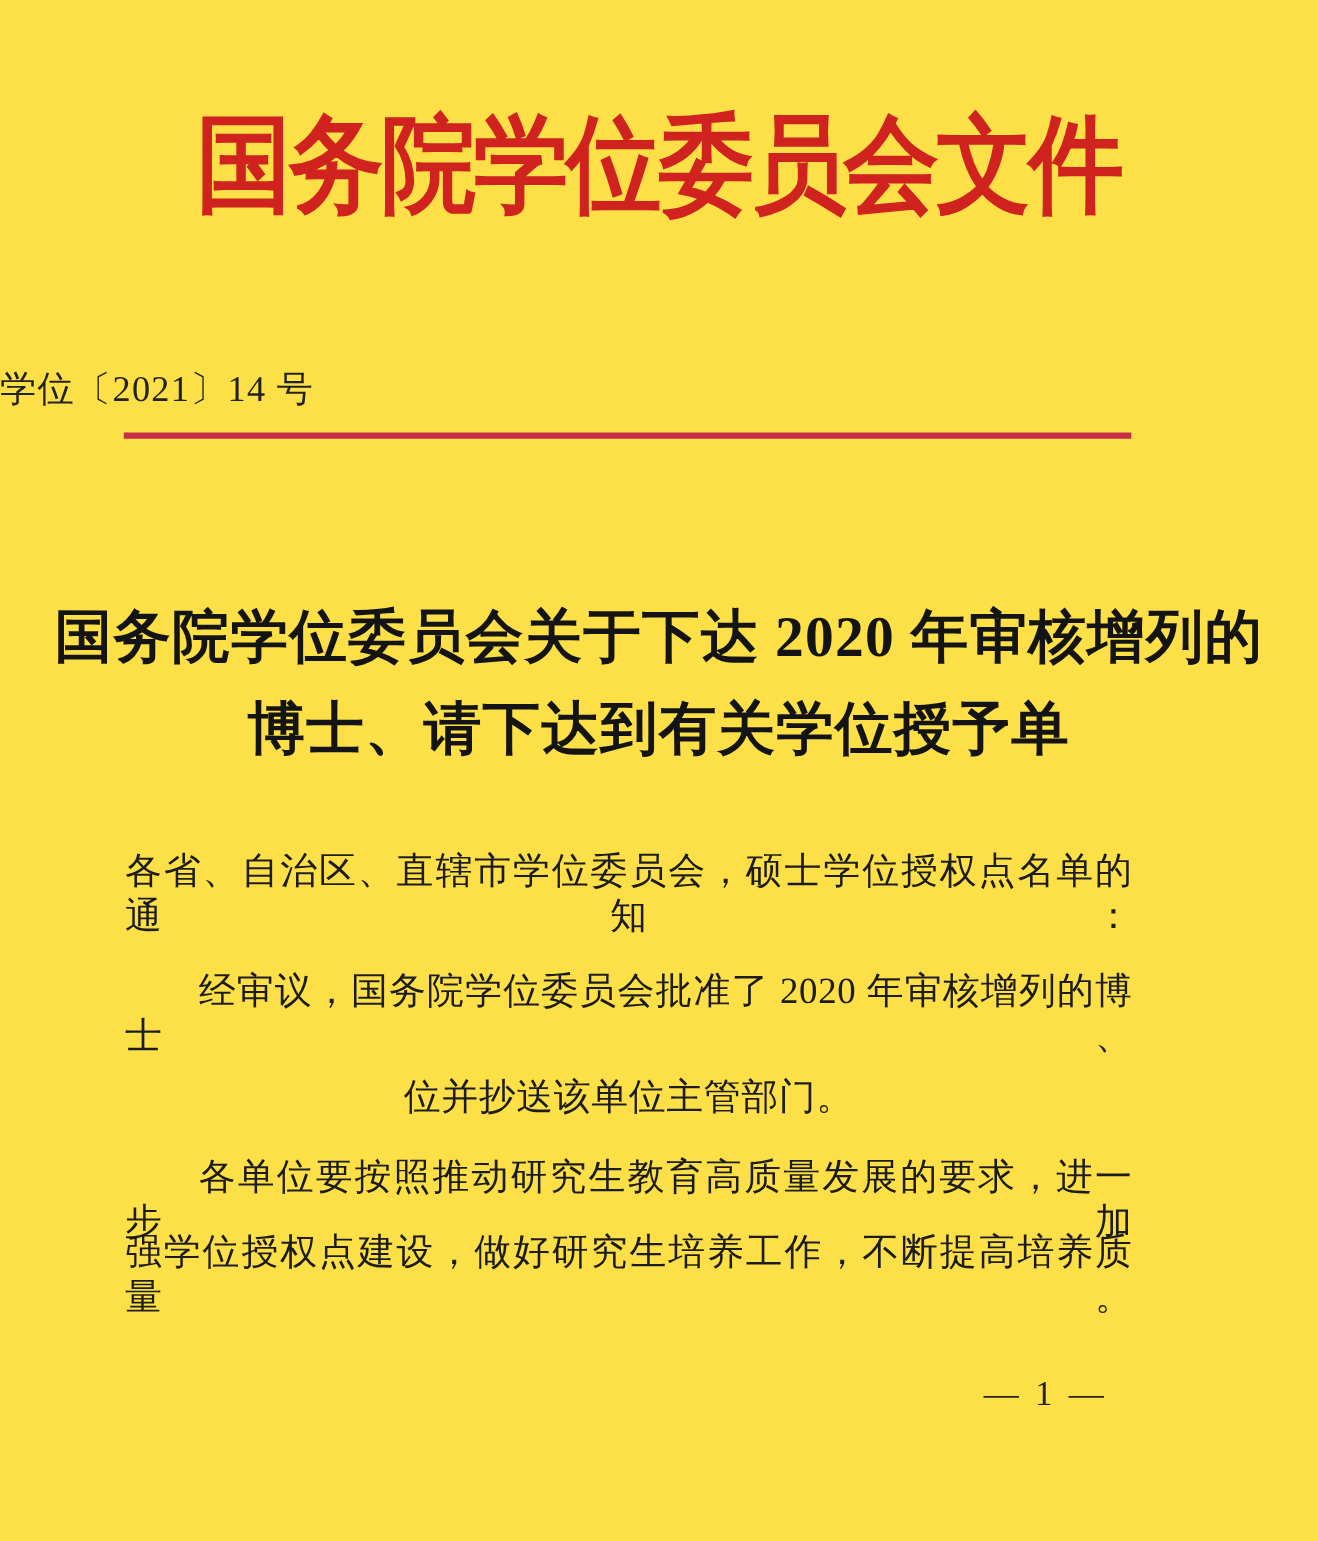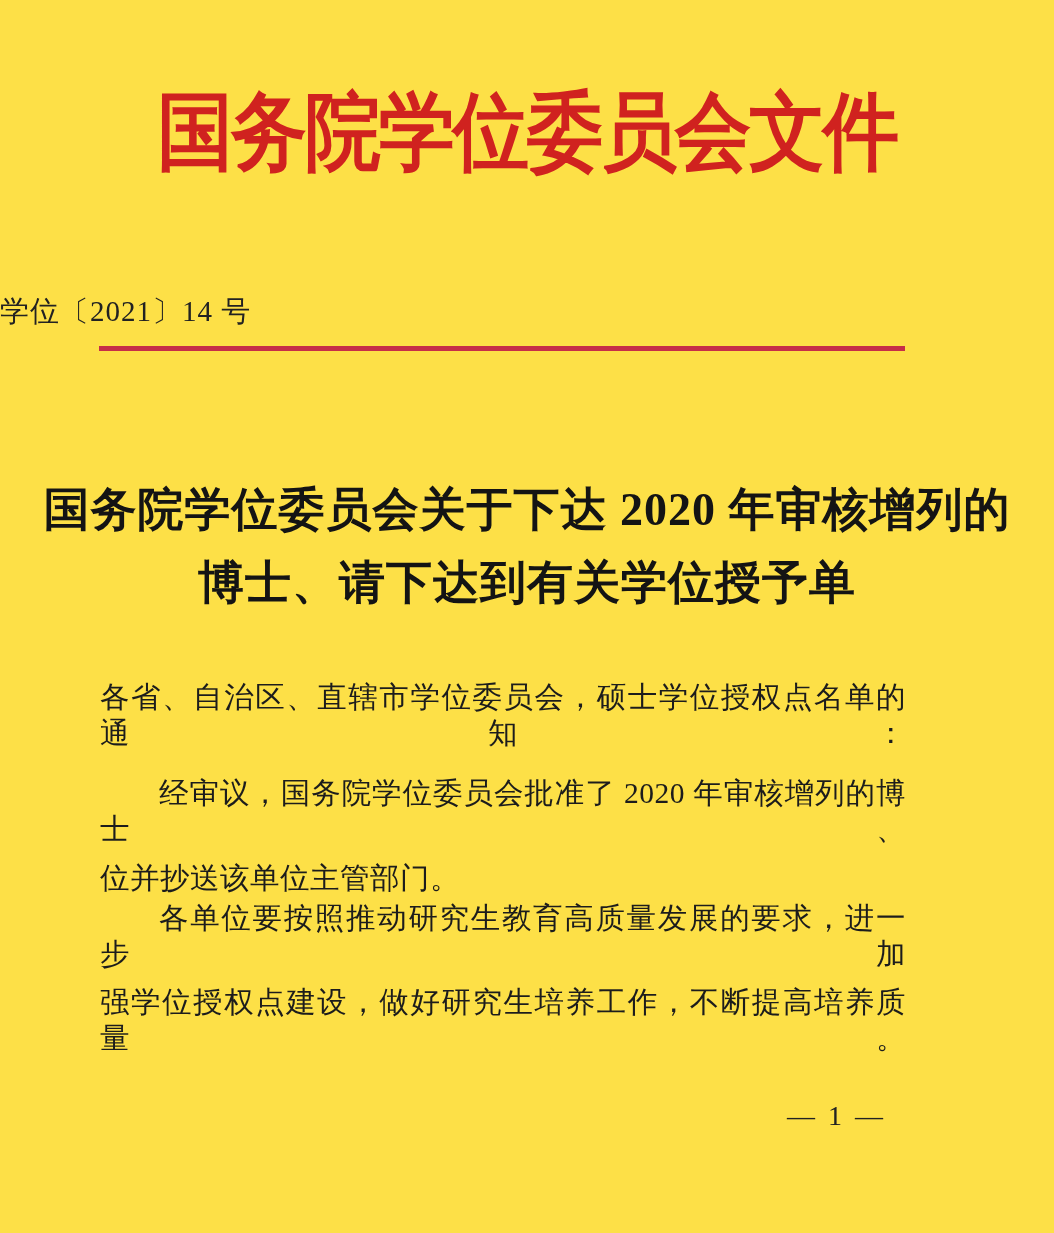--- a/index.html
+++ b/index.html
@@ -71,22 +71,22 @@
     color: #1c1c1c;
   }
   .body-line.indent { text-indent: 59px; }
   .body-line.fill {
     text-align: justify;
     text-align-last: justify;
   }
   .bl-1 { top: 679px; }
   .bl-2 { top: 739px; margin-top: 36px; }
   .bl-3 { top: 800px; }
-  .bl-4 { top: 860px; }
-  .bl-5 { top: 900px; }
+  .bl-4 { top: 860px; text-align: center; }
+  .bl-5 { top: 924px; }
   .bl-6 { top: 984px; }
   .page-number {
     position: absolute;
     top: 1100px;
     right: 168px;
     font-size: 28px;
     letter-spacing: 3px;
     color: #222222;
     white-space: nowrap;
   }

